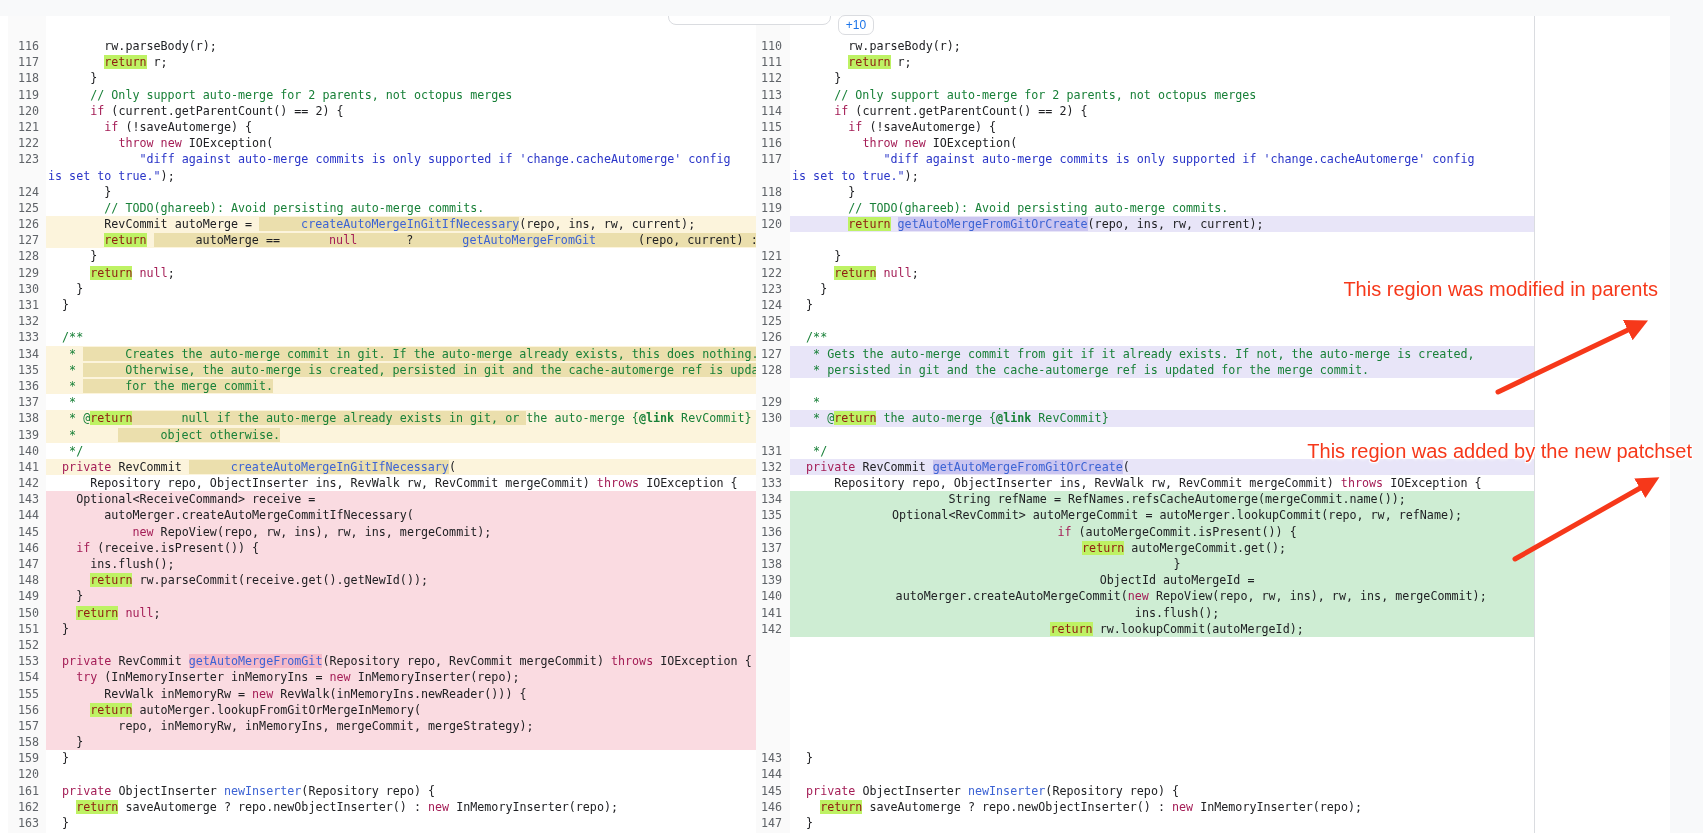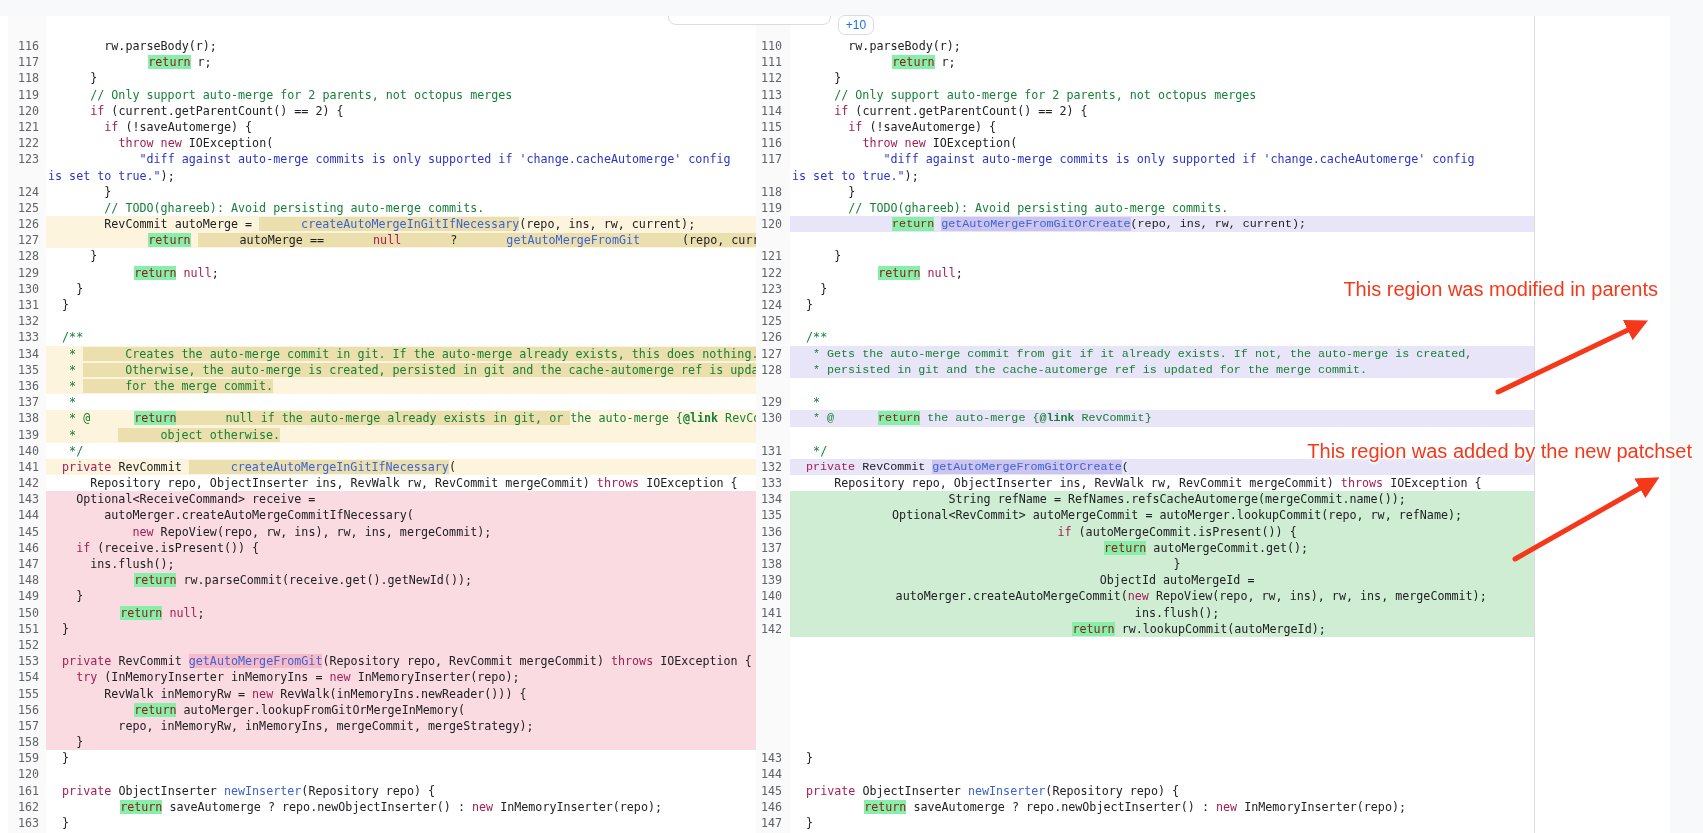--- a/index.html
+++ b/index.html
@@ -30,30 +30,30 @@
   }
   .pane.right .num { width:34px; padding-right:8px; }
   .code {
     flex:1; white-space:pre; overflow:hidden;
     font:11.7px/16.2px "DejaVu Sans Mono","Liberation Mono",monospace;
     color:#202124; padding-left:2px;
   }
   .row.rebase .code { background:#fcf4dc; }
   .row.del    .code { background:#fadbe1; }
   .row.add    .code { background:#ceedd3;text-align:center; }
-  .row.mod    .code { background:#e8e5f8;font-family:Liberation Mono, monospace; }
+  .row.mod    .code { background:#e8e5f8; }
 
   
   .k  { color:#a41d56; }
   .s  { color:#2a35c8; }
   .c  { color:#188038; }
   .m  { color:#3c63d4; }
   .d  { color:#188038; }
   .db { color:#188038; font-weight:bold; }
-  .h  { background:#86efac; color:#8f2012;margin-left:44px; }
+  .h  { background:#bef264; color:#8f2012; }
   .row.rebase .w { background:#ebdfad;padding-left:42px; }
   .row.mod    .w { background:#cbc5f0; }
   .row.del    .w { background:#f6bac9; }
 
   
   .btn-partial {
     position:absolute; left:668px; top:-7px; width:163px; height:32px;
     background:#fff; border:1px solid #dadce0; border-radius:8px; z-index:3;
     cursor:pointer;
   }

